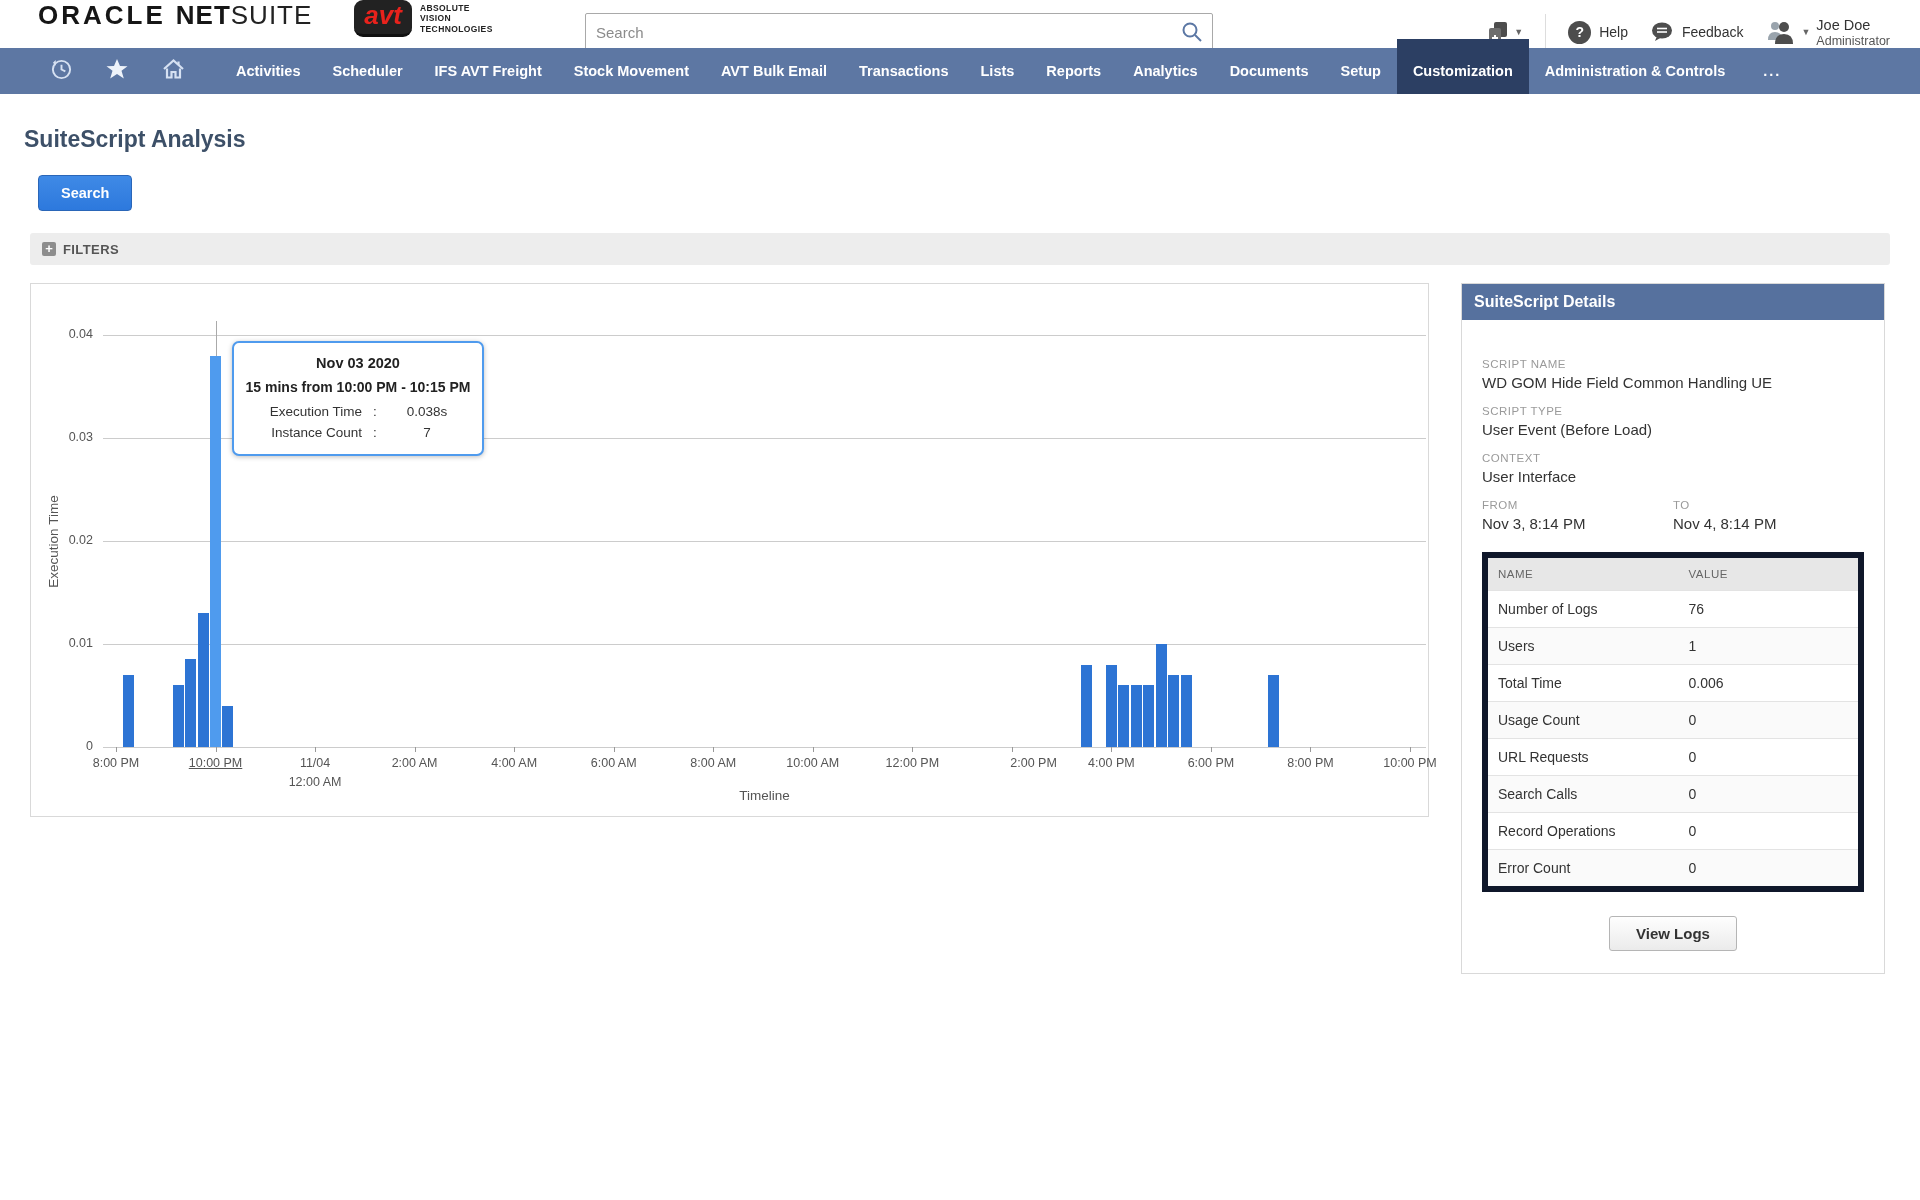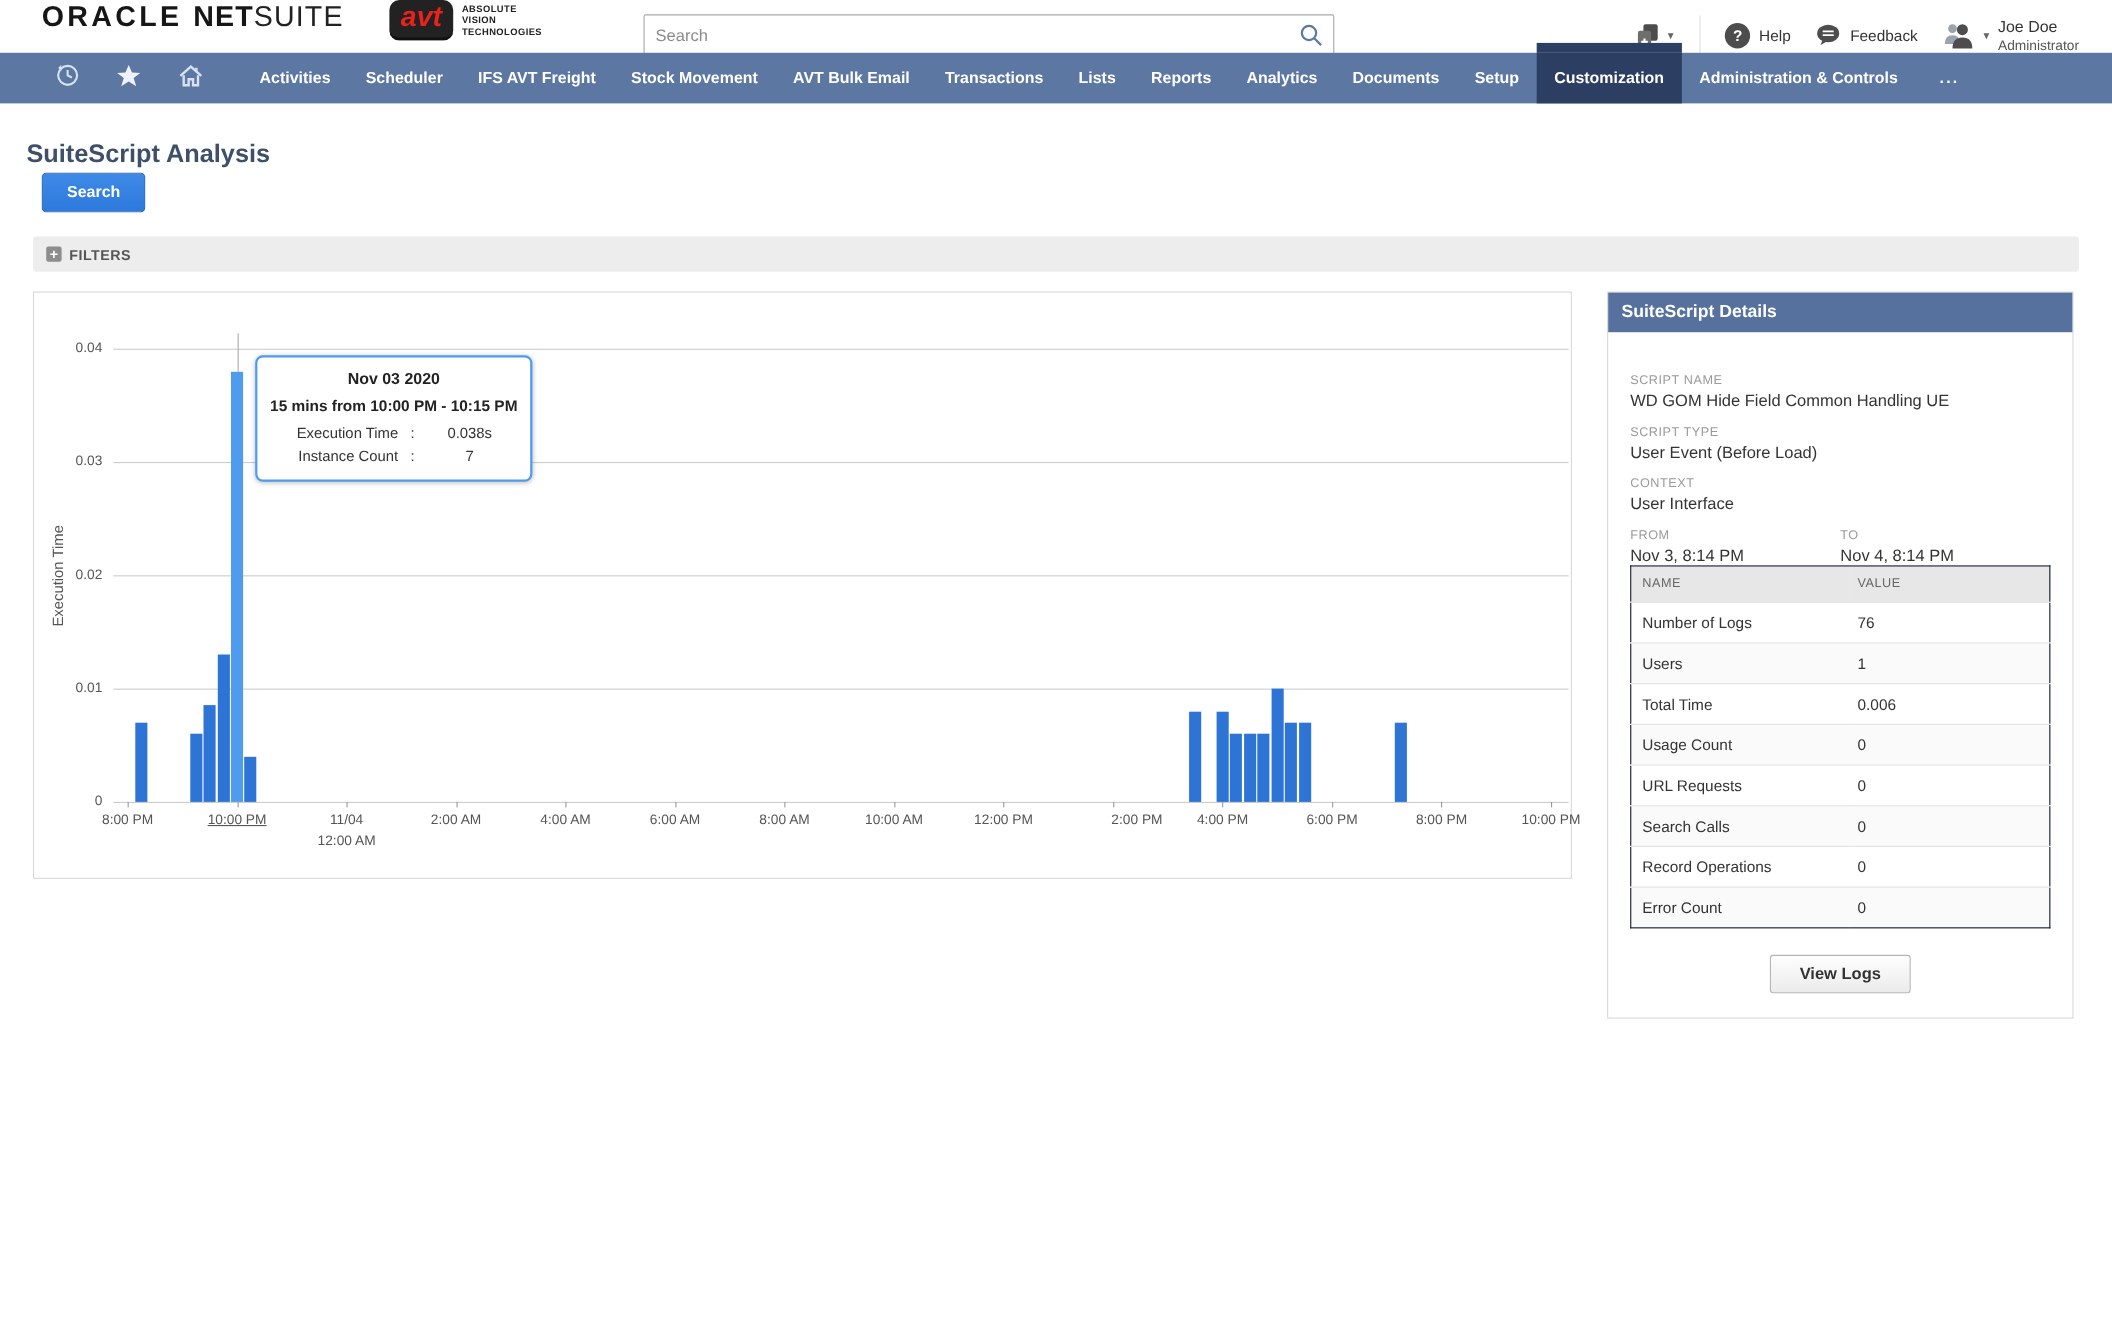--- a/index.html
+++ b/index.html
@@ -39,21 +39,21 @@
   .nav-icons { display:flex; align-items:center; gap:14px; padding:0 26px 0 40px; }
   .nav-ic { width:42px; text-align:center; cursor:pointer; }
   .nav-item { display:flex; align-items:center; padding:0 16px; color:#fff; font-size:14.5px;
     font-weight:bold; cursor:pointer; position:relative; white-space:nowrap; }
   .nav-item.active { background:#2c3f63; }
   .nav-item.active::before { content:""; position:absolute; left:0; top:-9px; width:100%; height:9px; background:#2c3f63; }
   .nav-more { margin-left:6px; font-weight:bold; letter-spacing:2px; }
 
   
   .page { padding:18px 30px 0 30px; }
-  .page-title { color:#3d5068; font-size:23px; font-weight:bold; margin:14px 0 4px -6px; }
+  .page-title { color:#3d5068; font-size:23px; font-weight:bold; margin:14px 0 22px -6px; }
   .btn-search { background:linear-gradient(#3f8ae6,#2d79dd); border:1px solid #2a66b8; color:#fff;
     font-weight:bold; font-size:14.5px; padding:9px 22px; border-radius:4px; cursor:pointer;
     font-family:"Liberation Sans","DejaVu Sans",sans-serif; margin-left:8px; }
   .filters-bar { margin-top:22px; background:#ededed; border-radius:3px; height:32px;
     display:flex; align-items:center; padding:0 12px; cursor:pointer; }
   .plus-sq { width:14px; height:14px; background:#8d8d8d; color:#fff; border-radius:2px;
     font-size:13px; line-height:13px; text-align:center; font-weight:bold; margin-right:7px; }
   .filters-label { font-size:13px; font-weight:bold; color:#555; letter-spacing:.4px; }
 
   .panels { display:flex; margin-top:18px; gap:32px; align-items:flex-start; }
@@ -87,21 +87,21 @@
   .tt-row { display:grid; grid-template-columns:118px 26px 78px; font-size:13.5px; color:#333; margin-top:6px; }
   .tt-row .l { text-align:right; }
   .tt-row .c { text-align:center; }
   .tt-row .v { text-align:center; }
 
   
   .fld-label { font-size:11.5px; color:#9a9a9a; letter-spacing:.5px; margin-top:14px; }
   .fld-label:first-child { margin-top:6px; }
   .fld-value { font-size:15px; color:#333; margin-top:4px; }
   .fromto { display:grid; grid-template-columns:1fr 1fr; margin-top:0; }
-  .dtable { width:100%; border:1px solid #0f172a; border-collapse:collapse; }
+  .dtable { width:100%; border:6px solid #0f172a; border-collapse:collapse; margin-top:20px; }
   .dtable th { background:#e7e7e7; font-size:11.5px; color:#666; text-align:left;
     font-weight:normal; letter-spacing:.5px; padding:10px 8px; }
   .dtable td { font-size:14px; color:#333; padding:10px 8px; border-top:1px solid #e3e3e3; }
   .dtable tr.alt td { background:#fafafa; }
   .dtable th:first-child, .dtable td:first-child { width:52%; padding-left:10px; }
   .viewlogs-wrap { text-align:center; margin-top:24px; }
   .btn-viewlogs { background:linear-gradient(#fefefe,#ebebeb); border:1px solid #b5b5b5;
     border-radius:3px; font-weight:bold; font-size:15px; color:#333; padding:8px 26px;
     cursor:pointer; font-family:"Liberation Sans","DejaVu Sans",sans-serif; }
 </style>
@@ -214,20 +214,21 @@
   <div class="filters-bar">
     <span class="plus-sq">+</span>
     <span class="filters-label">FILTERS</span>
   </div>
 
   <div class="panels">
 
     <section class="panel chart-panel">
       <div class="chart-body" id="chart">
           <div class="c-ylabel">Execution Time</div>
+          <div class="c-xlabel">Timeline</div>
           <div class="gridline" style="top: 463px;"></div>
           <div class="ytick" style="top: 455px; left: 4px;">0</div>
           <div class="gridline" style="top: 360px;"></div>
           <div class="ytick" style="top: 352px; left: 4px;">0.01</div>
           <div class="gridline" style="top: 257px;"></div>
           <div class="ytick" style="top: 249px; left: 4px;">0.02</div>
           <div class="gridline" style="top: 154px;"></div>
           <div class="ytick" style="top: 146px; left: 4px;">0.03</div>
           <div class="gridline" style="top: 51px;"></div>
           <div class="ytick" style="top: 43px; left: 4px;">0.04</div>

